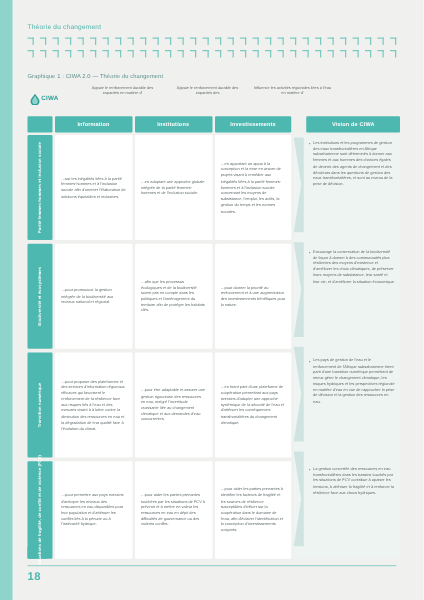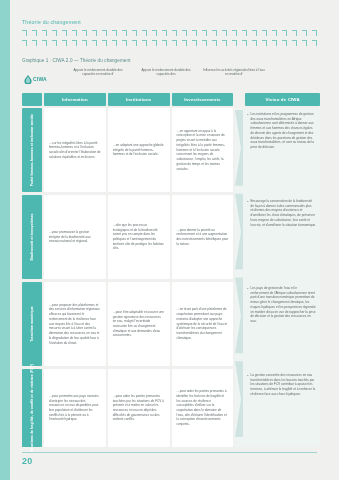--- a/index.html
+++ b/index.html
@@ -317,15 +317,15 @@
             <span>La gestion concertée des ressources en eau transfrontalières dans les bassins touchés par les situations de FCV contribue à apaiser les tensions, à atténuer la fragilité et à renforcer la résilience face aux chocs hydriques.</span>
           </div>
         </div>
 
       </div>
     </div>
   </div>
 
   <div class="footbox"></div>
   <div class="footrule"></div>
-  <div class="pagenum">20</div>
+  <div class="pagenum">18</div>
 
 </div>
 
 </body></html>

